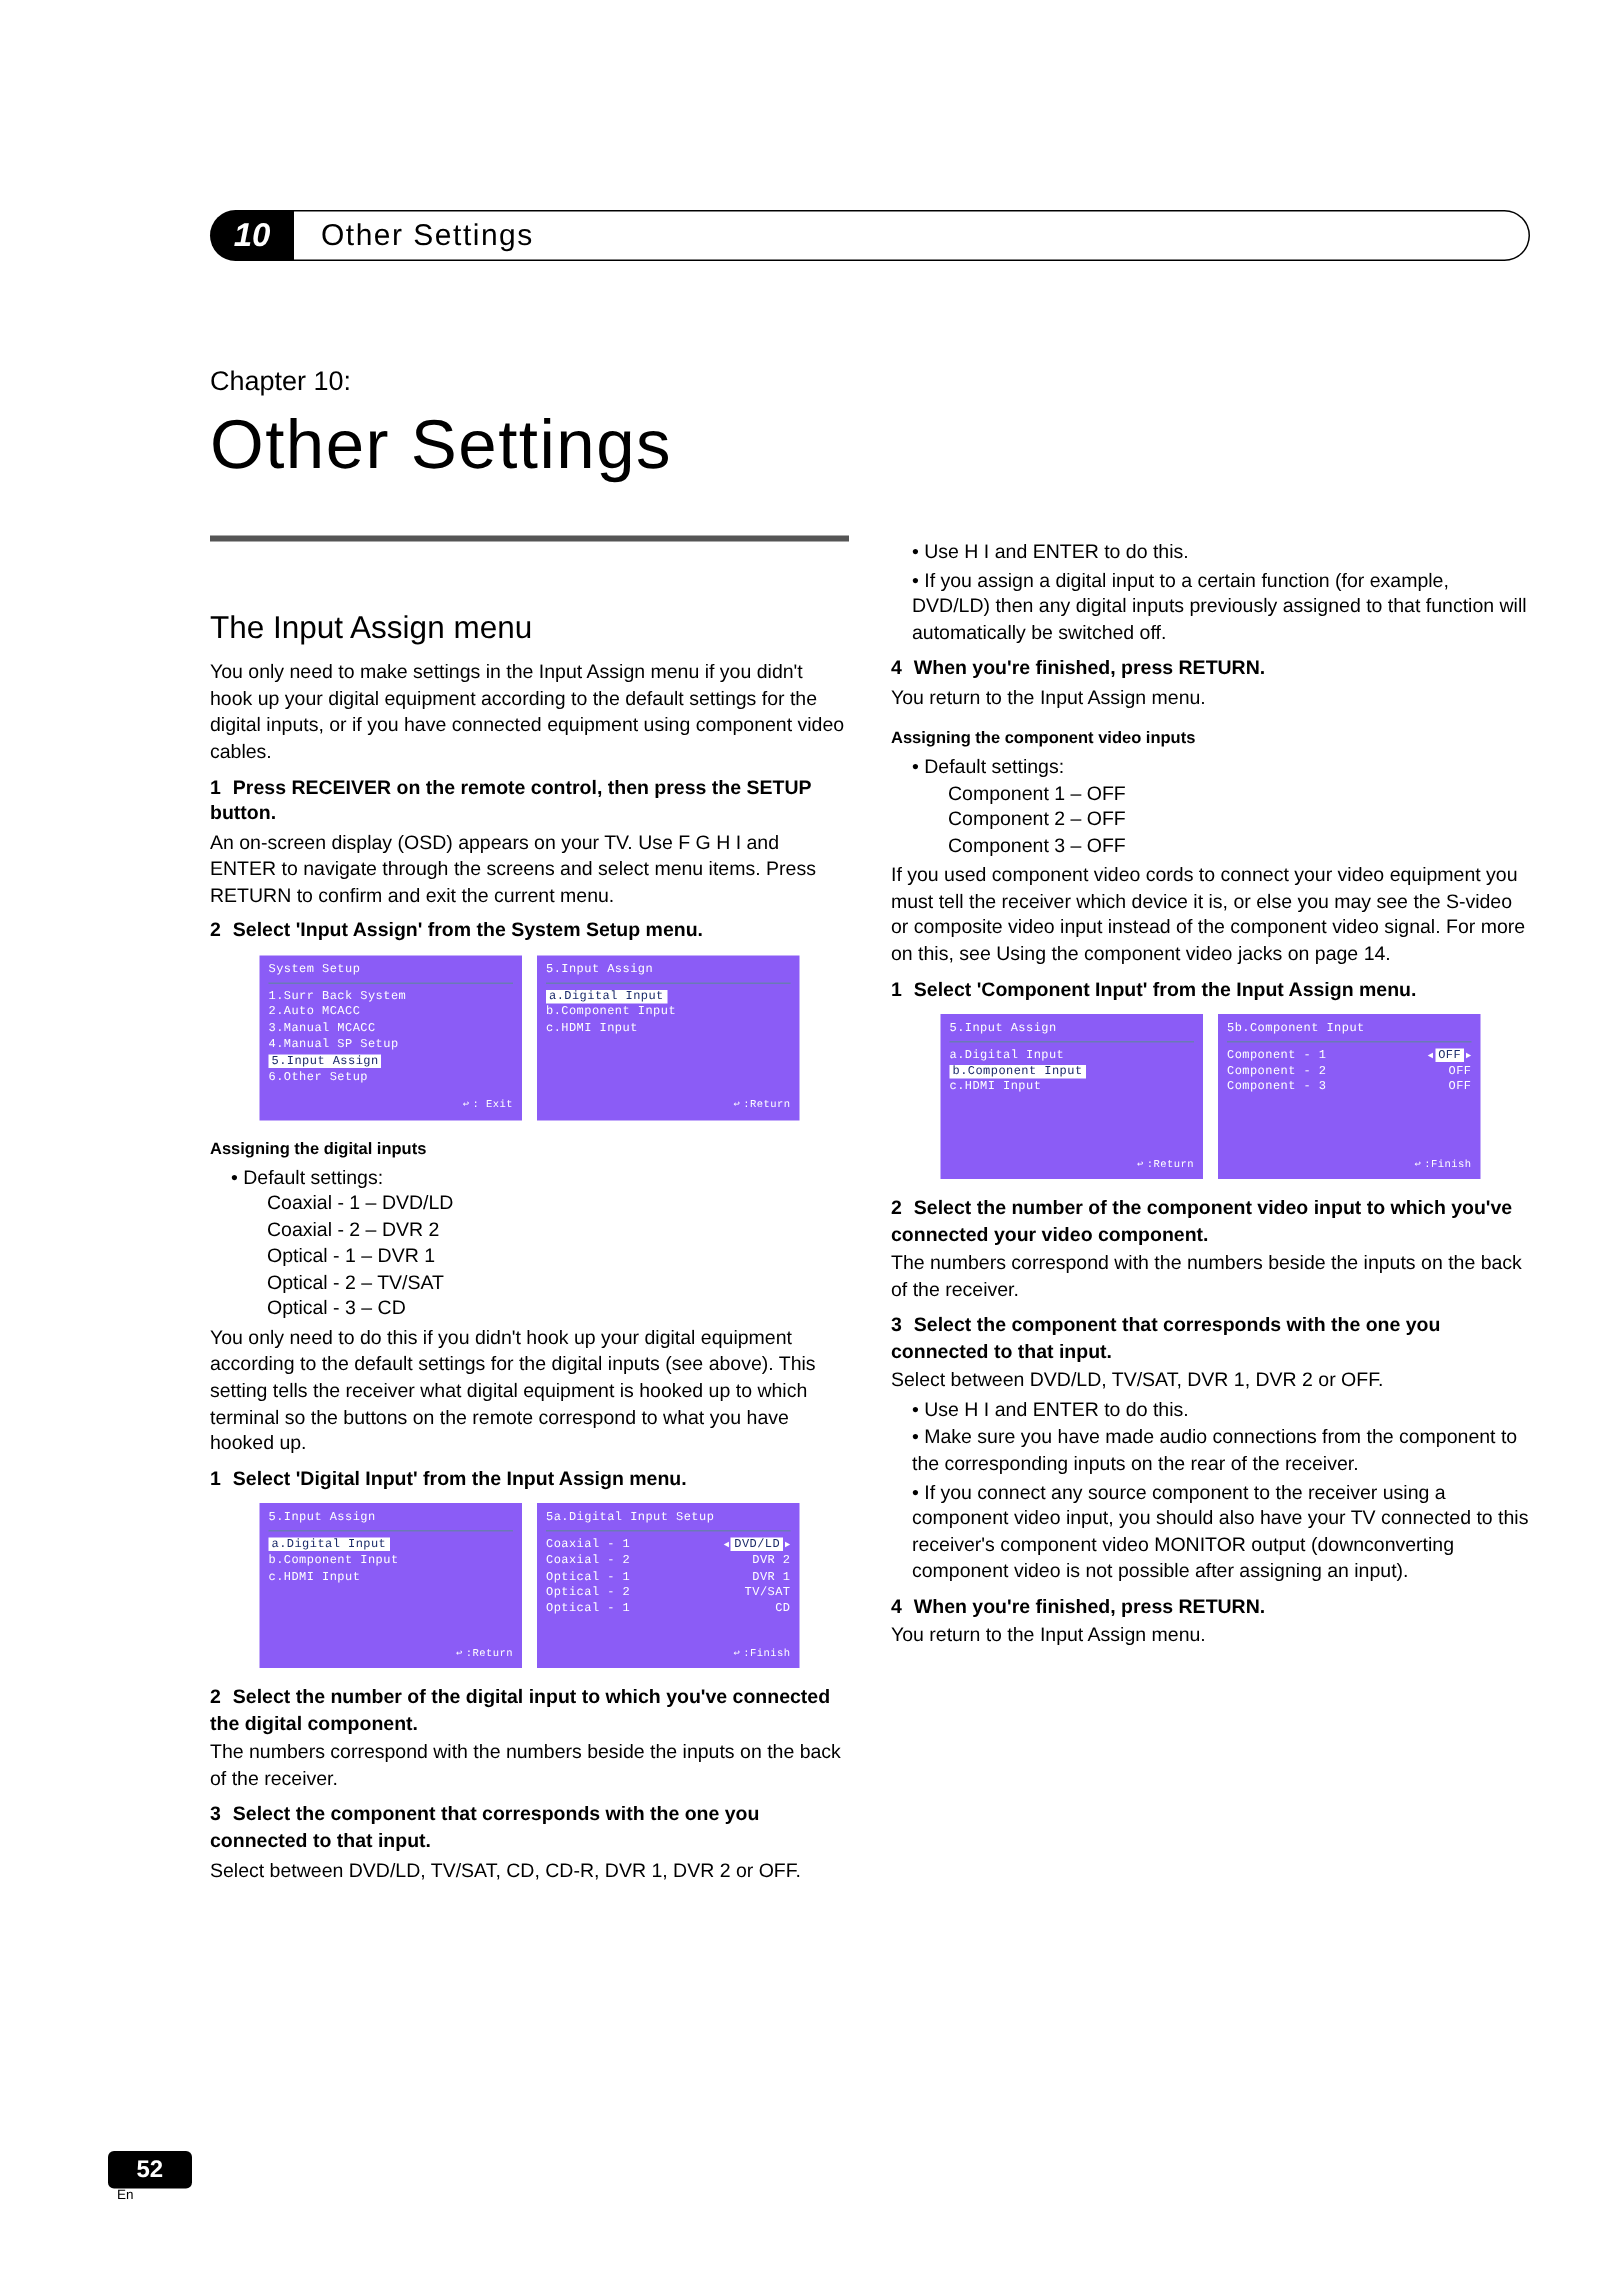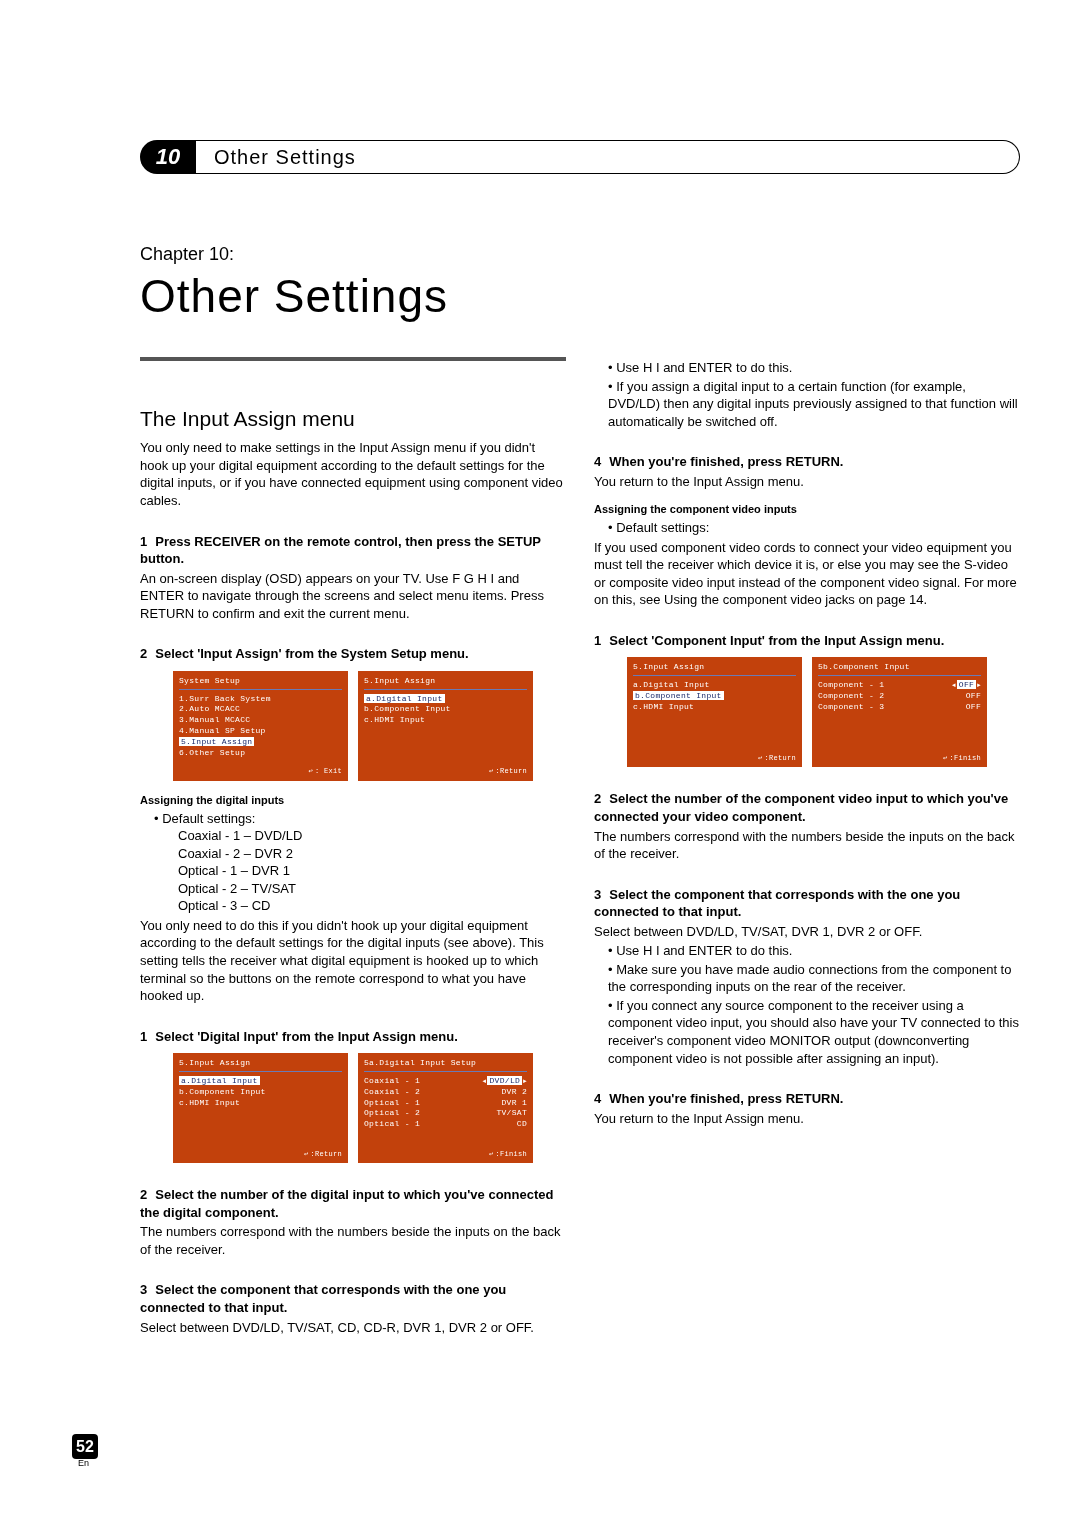--- a/index.html
+++ b/index.html
@@ -70,40 +70,40 @@
     margin-bottom: 4px;
     width: 100%;
   }
   h2.section {
     font-size: 21px;
     font-weight: normal;
     margin-bottom: 6px;
     margin-top: 44px;
   }
   .step {
-    margin-top: 23px;
+    margin-top: 6px;
   }
   .step-num { font-weight: bold; margin-right: 8px; }
   .step-text { font-weight: bold; }
   .body-text { margin-top: 2px; }
   .sub-h { font-weight: bold; margin-top: 12px; margin-bottom: 2px; font-size: 11px; }
   ul.bullets { list-style: none; padding-left: 14px; margin-top: 2px; }
   ul.bullets li::before { content: "• "; }
   ul.bullets li { margin-bottom: 1px; }
   .indent { padding-left: 24px; }
 
   
   .osd-row {
     display: flex;
     gap: 10px;
     justify-content: center;
     margin: 8px 0 10px 0;
   }
   .osd {
-    background: #c2410c;
+    background: #8b5cf6;
     color: #fff;
     width: 175px;
     height: 110px;
     font-size: 8px;
     padding: 5px 6px 4px 6px;
     position: relative;
     font-family: "Courier New", monospace;
     letter-spacing: 0.3px;
   }
   .osd .osd-title {
@@ -136,21 +136,21 @@
   .page-badge {
     position: absolute;
     left: 72px;
     bottom: 60px;
   }
   .page-badge .num {
     background:#000;
     color:#fff;
     font-size:16px;
     font-weight:bold;
-    padding:4px 4px;
+    padding:4px 19px;
     border-radius:4px;
   }
   .page-badge .lang {
     font-size:9px;
     display:block;
     padding-left:6px;
     margin-top:2px;
   }
 </style>
 </head>
@@ -259,20 +259,25 @@
       <ul class="bullets">
         <li>Use H I and ENTER to do this.</li>
         <li>If you assign a digital input to a certain function (for example, DVD/LD) then any digital inputs previously assigned to that function will automatically be switched off.</li>
       </ul>
       <div class="step"><span class="step-num">4</span><span class="step-text">When you're finished, press RETURN.</span></div>
       <div class="body-text">You return to the Input Assign menu.</div>
 
       <div class="sub-h">Assigning the component video inputs</div>
       <ul class="bullets">
         <li><span>Default settings:</span>
+          <div class="indent">
+            <div>Component 1 – OFF</div>
+            <div>Component 2 – OFF</div>
+            <div>Component 3 – OFF</div>
+          </div>
         </li>
       </ul>
       <div class="body-text">If you used component video cords to connect your video equipment you must tell the receiver which device it is, or else you may see the S-video or composite video input instead of the component video signal. For more on this, see Using the component video jacks on page 14.</div>
 
       <div class="step"><span class="step-num">1</span><span class="step-text">Select 'Component Input' from the Input Assign menu.</span></div>
 
       <div class="osd-row">
         <div class="osd">
           <div class="osd-title">5.Input Assign</div>
           <div class="osd-line">a.Digital Input</div>

